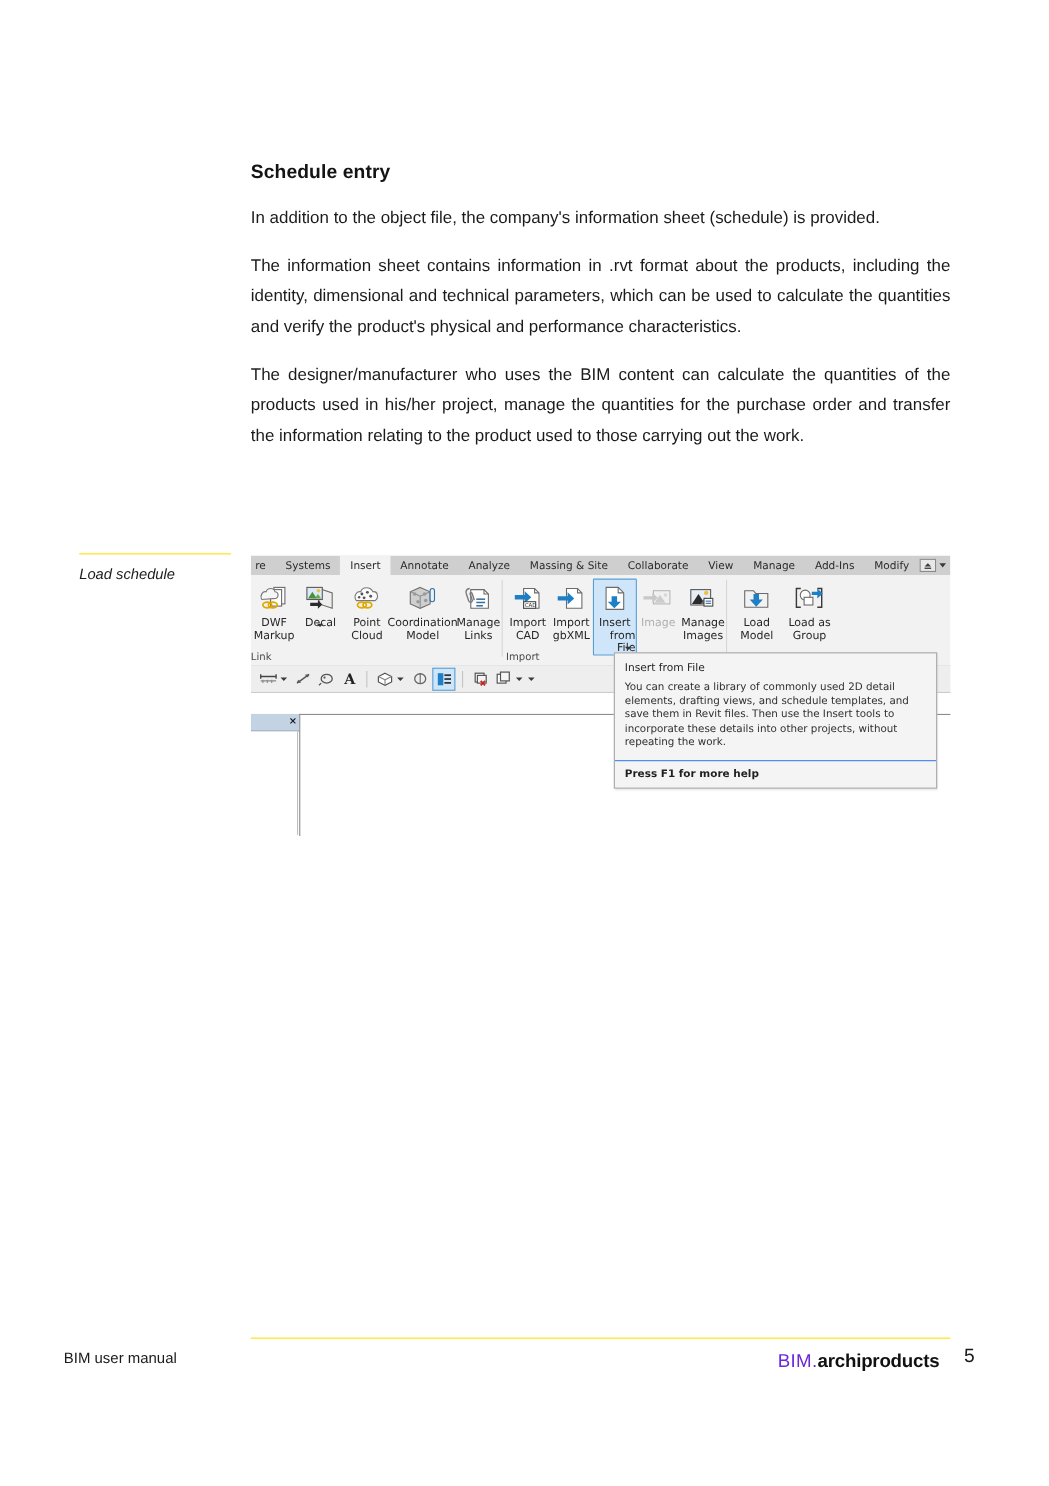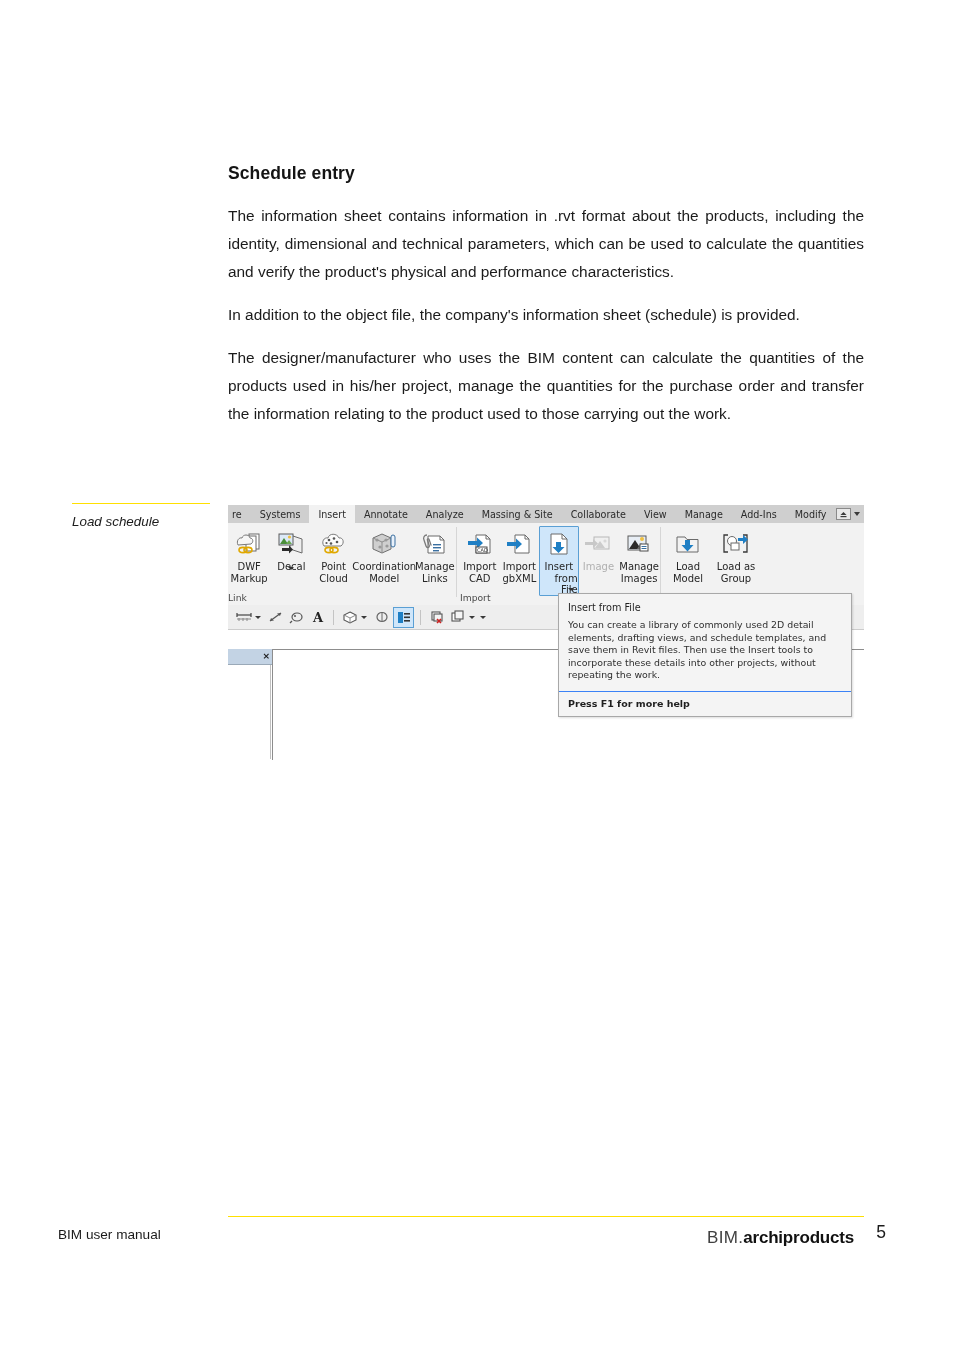--- a/index.html
+++ b/index.html
@@ -13,21 +13,21 @@
     position: relative;
     font-family: "Liberation Sans", sans-serif;
     color: #1a1a1a;
     overflow: hidden;
   }
 
   
   .doc-body {
     position: absolute;
     left: 228px;
-    top: 163px;
+    top: 146px;
     width: 636px;
   }
   .page-heading {
     font-size: 17.5px;
     font-weight: bold;
     letter-spacing: .1px;
     margin: 0 0 18px 0;
     color: #141414;
   }
   .para {
@@ -292,21 +292,21 @@
     color: #1b1b1b;
   }
   .footer-logo {
     position: absolute;
     right: 100px;
     top: 1228px;
     font-size: 17px;
     white-space: nowrap;
   }
   .footer-logo .bim {
-    color: #404040;
+    color: #6d28d9;
     font-weight: normal;
     letter-spacing: .3px;
   }
   .footer-logo .ap {
     color: #111111;
     font-weight: bold;
     letter-spacing: -.2px;
   }
   .footer-page {
     position: absolute;
@@ -314,22 +314,22 @@
     top: 1222px;
     font-size: 17.5px;
     color: #1b1b1b;
   }
 </style>
 </head>
 <body>
 
 <div class="doc-body">
   <h1 class="page-heading">Schedule entry</h1>
+  <p class="para">In addition to the object file, the company's information sheet (schedule) is provided.</p>
   <p class="para">The information sheet contains information in .rvt format about the products, including the identity, dimensional and technical parameters, which can be used to calculate the quantities and verify the product's physical and performance characteristics.</p>
-  <p class="para">In addition to the object file, the company's information sheet (schedule) is provided.</p>
   <p class="para">The designer/manufacturer who uses the BIM content can calculate the quantities of the products used in his/her project, manage the quantities for the purchase order and transfer the information relating to the product used to those carrying out the work.</p>
 </div>
 
 <div class="caption-block">
   <div class="caption-rule"></div>
   <div class="caption-text">Load schedule</div>
 </div>
 
 <div class="shot">
 

